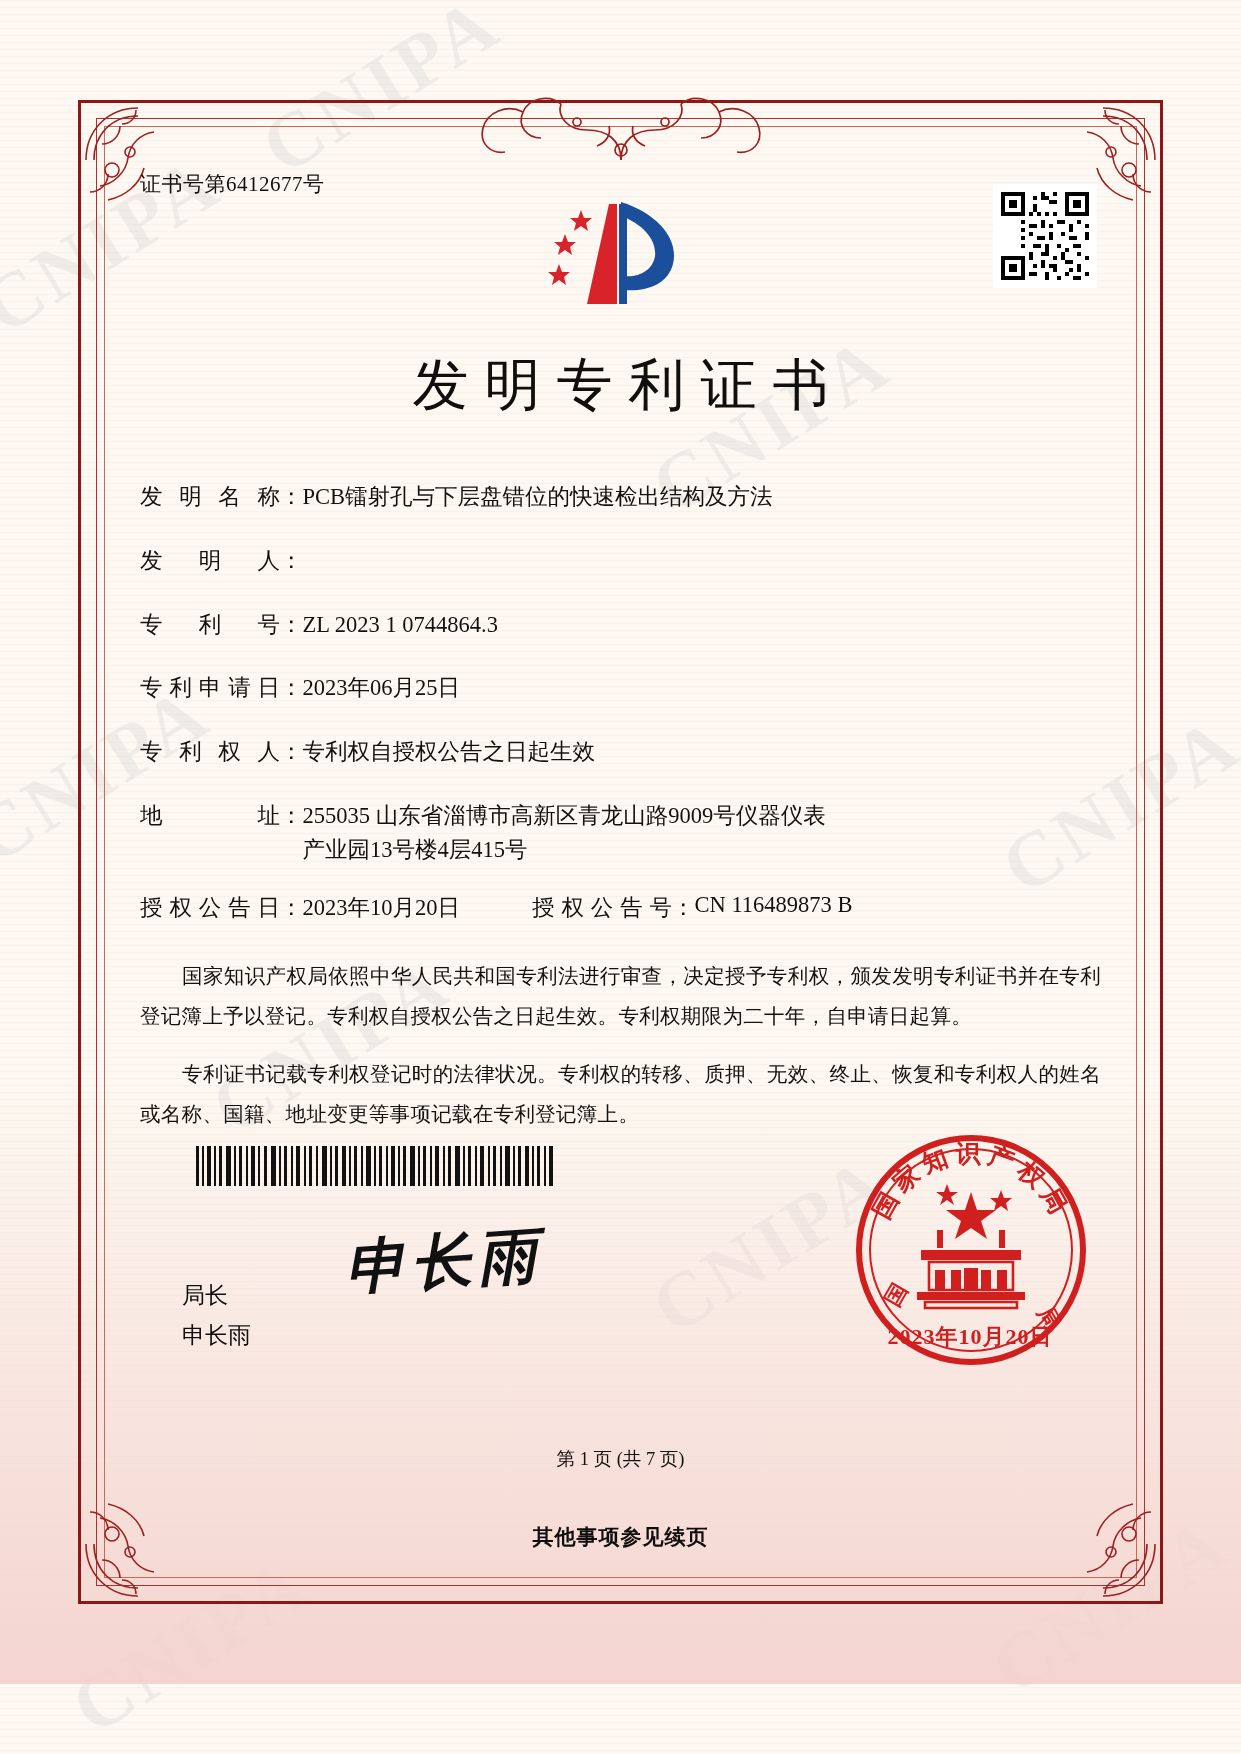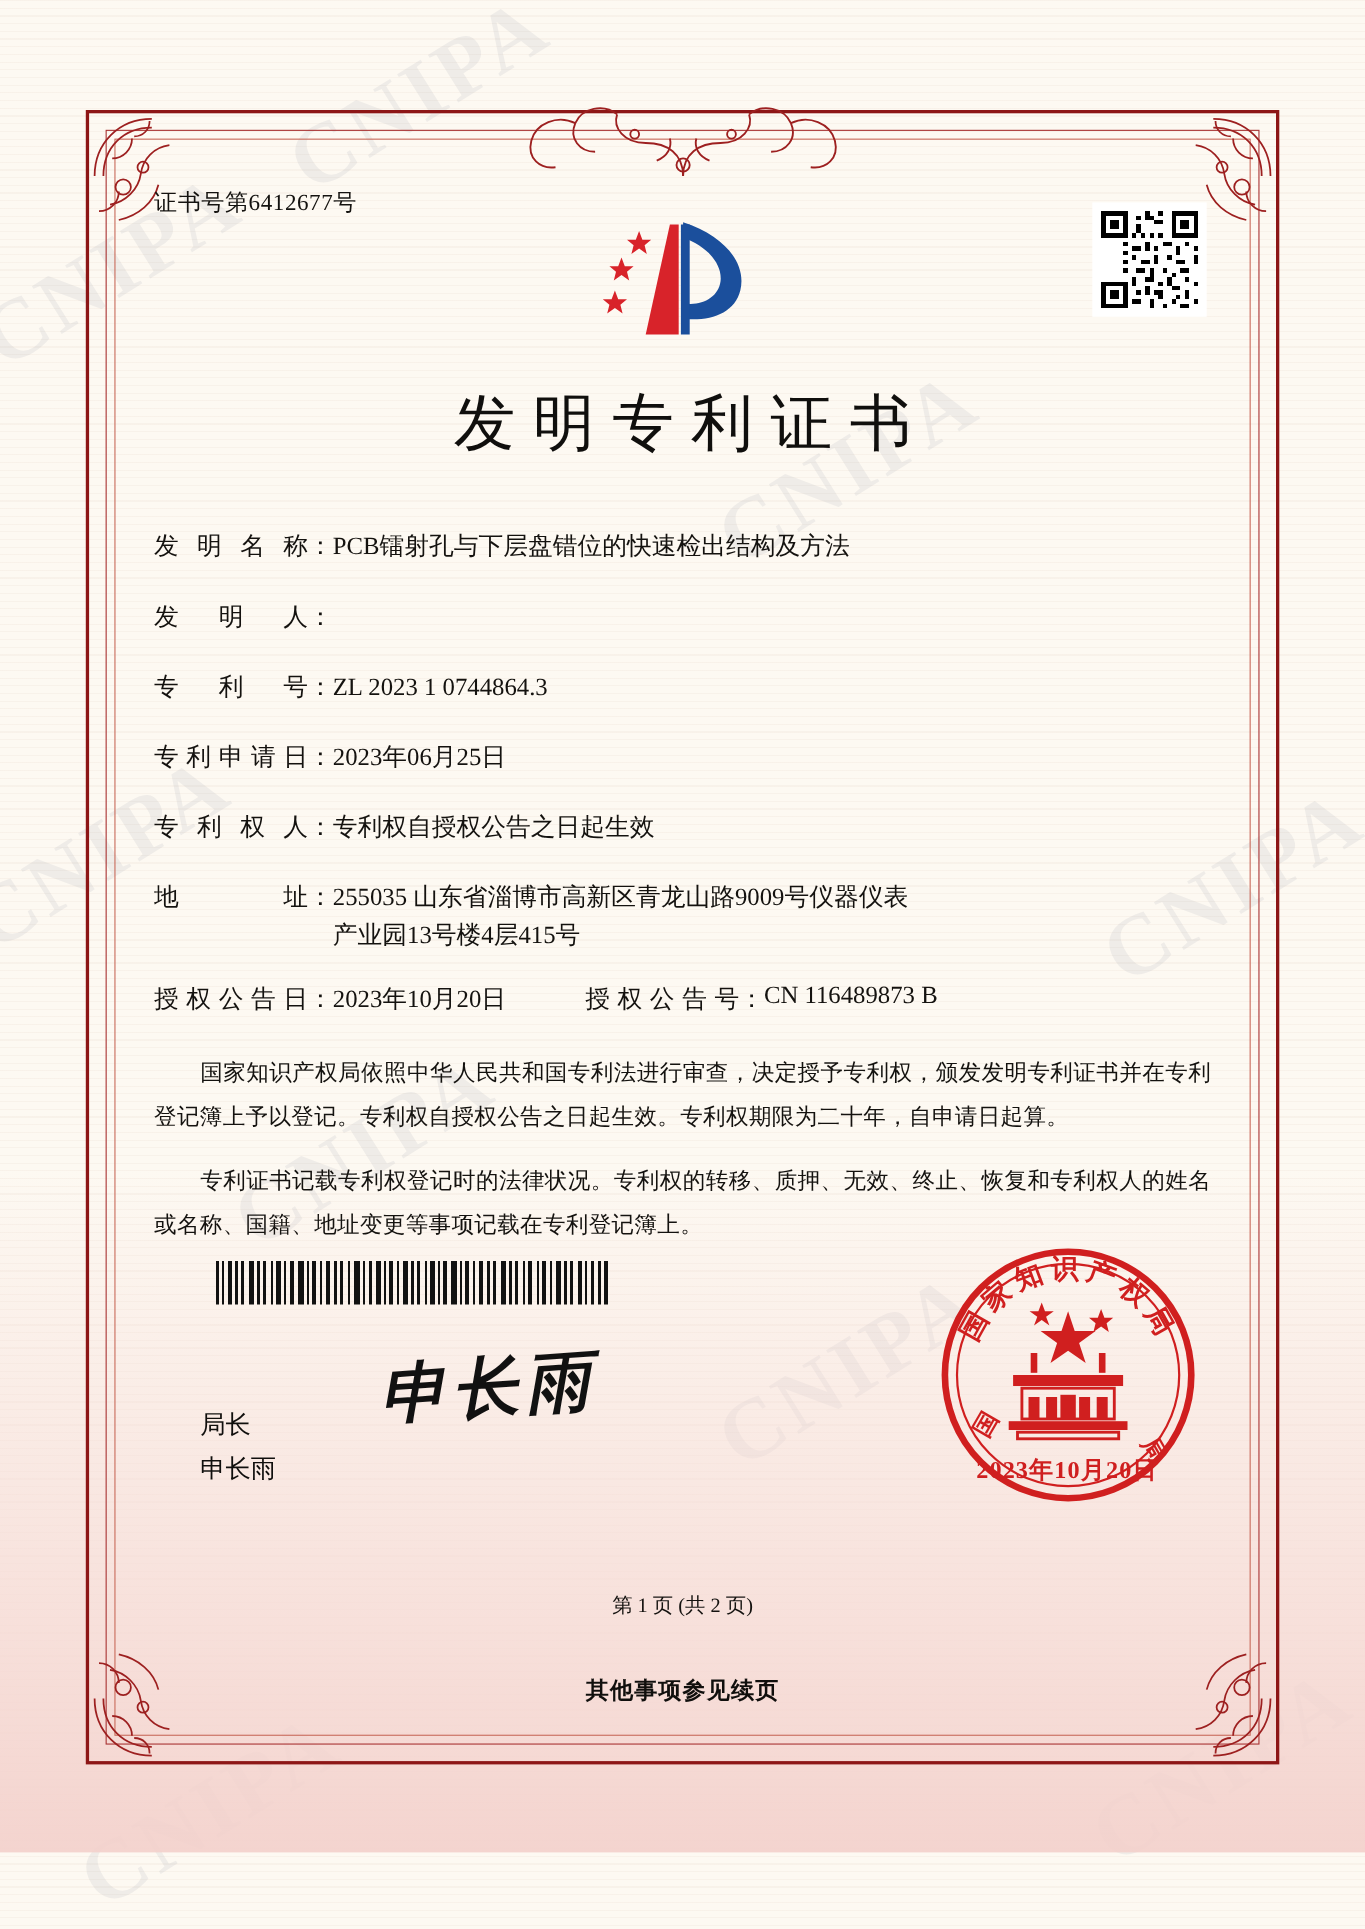--- a/index.html
+++ b/index.html
@@ -674,16 +674,16 @@
       </text>
 
       <g fill="#d01f1f" font-family="'DejaVu Sans', sans-serif" font-size="22" font-weight="bold">
         <text x="46" y="178" transform="rotate(-60 46 178)">国</text>
         <text x="186" y="182" transform="rotate(60 186 182)">局</text>
       </g>
     </svg>
   </div>
   <div class="seal-date">2023年10月20日</div>
 
-  <div class="page-num">第 1 页 (共 2 页)</div>
+  <div class="page-num">第 1 页 (共 7 页)</div>
   <div class="tail-note">其他事项参见续页</div>
 
 </div>
 
 </body></html>

